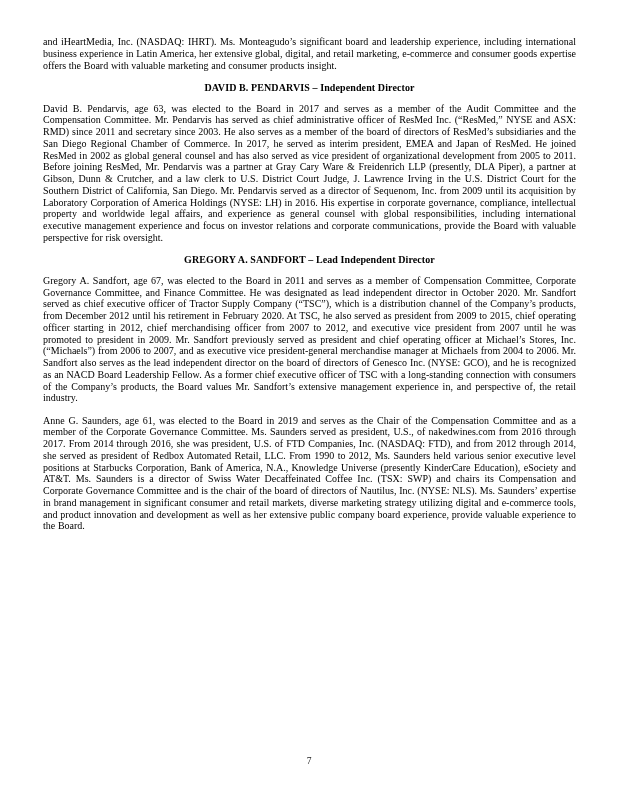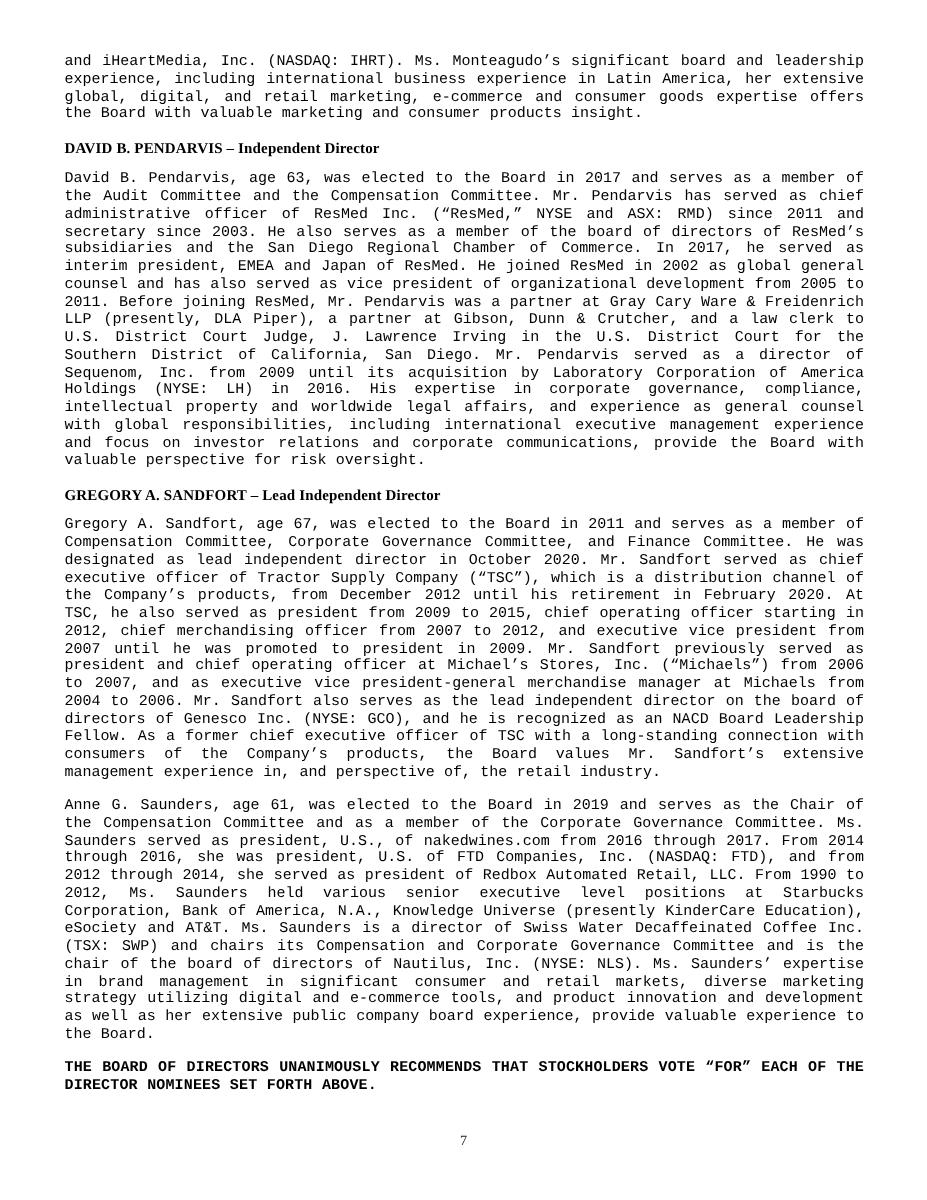--- a/index.html
+++ b/index.html
@@ -22,27 +22,26 @@
     top: 36px;
     left: 43px;
     width: 533px;
   }
   .para {
     font-size: 10px;
     line-height: 11.75px;
     text-align: justify;
     margin: 0 0 10.5px 0;
     word-spacing: 0.2px;
-    font-family: Liberation Mono, monospace;
   }
   .heading {
     font-size: 10px;
     line-height: 11.75px;
     font-weight: 700;
-    text-align: left;
+    text-align: center;
     margin: 0 0 9px 0;
     letter-spacing: 0.1px;
   }
   .bold {
     font-weight: 700;
     letter-spacing: 0.1px;
   }
   .page-number {
     position: absolute;
     bottom: 34px;
@@ -57,16 +56,15 @@
 <body>
 
 <div class="page">
   <div class="content">
     <p class="para">and iHeartMedia, Inc. (NASDAQ: IHRT). Ms. Monteagudo’s significant board and leadership experience, including international business experience in Latin America, her extensive global, digital, and retail marketing, e-commerce and consumer goods expertise offers the Board with valuable marketing and consumer products insight.</p>
     <p class="heading">DAVID B. PENDARVIS – Independent Director</p>
     <p class="para">David B. Pendarvis, age 63, was elected to the Board in 2017 and serves as a member of the Audit Committee and the Compensation Committee. Mr. Pendarvis has served as chief administrative officer of ResMed Inc. (“ResMed,” NYSE and ASX: RMD) since 2011 and secretary since 2003. He also serves as a member of the board of directors of ResMed’s subsidiaries and the San Diego Regional Chamber of Commerce. In 2017, he served as interim president, EMEA and Japan of ResMed. He joined ResMed in 2002 as global general counsel and has also served as vice president of organizational development from 2005 to 2011. Before joining ResMed, Mr. Pendarvis was a partner at Gray Cary Ware &amp; Freidenrich LLP (presently, DLA Piper), a partner at Gibson, Dunn &amp; Crutcher, and a law clerk to U.S. District Court Judge, J. Lawrence Irving in the U.S. District Court for the Southern District of California, San Diego. Mr. Pendarvis served as a director of Sequenom, Inc. from 2009 until its acquisition by Laboratory Corporation of America Holdings (NYSE: LH) in 2016. His expertise in corporate governance, compliance, intellectual property and worldwide legal affairs, and experience as general counsel with global responsibilities, including international executive management experience and focus on investor relations and corporate communications, provide the Board with valuable perspective for risk oversight.</p>
     <p class="heading">GREGORY A. SANDFORT – Lead Independent Director</p>
     <p class="para">Gregory A. Sandfort, age 67, was elected to the Board in 2011 and serves as a member of Compensation Committee, Corporate Governance Committee, and Finance Committee. He was designated as lead independent director in October 2020. Mr. Sandfort served as chief executive officer of Tractor Supply Company (“TSC”), which is a distribution channel of the Company’s products, from December 2012 until his retirement in February 2020. At TSC, he also served as president from 2009 to 2015, chief operating officer starting in 2012, chief merchandising officer from 2007 to 2012, and executive vice president from 2007 until he was promoted to president in 2009. Mr. Sandfort previously served as president and chief operating officer at Michael’s Stores, Inc. (“Michaels”) from 2006 to 2007, and as executive vice president-general merchandise manager at Michaels from 2004 to 2006. Mr. Sandfort also serves as the lead independent director on the board of directors of Genesco Inc. (NYSE: GCO), and he is recognized as an NACD Board Leadership Fellow. As a former chief executive officer of TSC with a long-standing connection with consumers of the Company’s products, the Board values Mr. Sandfort’s extensive management experience in, and perspective of, the retail industry.</p>
     <p class="para">Anne G. Saunders, age 61, was elected to the Board in 2019 and serves as the Chair of the Compensation Committee and as a member of the Corporate Governance Committee. Ms. Saunders served as president, U.S., of nakedwines.com from 2016 through 2017. From 2014 through 2016, she was president, U.S. of FTD Companies, Inc. (NASDAQ:  FTD), and from 2012 through 2014, she served as president of Redbox Automated Retail, LLC. From 1990 to 2012, Ms. Saunders held various senior executive level positions at Starbucks Corporation, Bank of America, N.A., Knowledge Universe (presently KinderCare Education), eSociety and AT&amp;T. Ms. Saunders is a director of Swiss Water Decaffeinated Coffee Inc. (TSX: SWP) and chairs its Compensation and Corporate Governance Committee and is the chair of the board of directors of Nautilus, Inc. (NYSE: NLS). Ms. Saunders’ expertise in brand management in significant consumer and retail markets, diverse marketing strategy utilizing digital and e-commerce tools, and product innovation and development as well as her extensive public company board experience, provide valuable experience to the Board.</p>
-    <p class="para bold">THE BOARD OF DIRECTORS UNANIMOUSLY RECOMMENDS THAT STOCKHOLDERS VOTE “FOR” EACH OF THE DIRECTOR NOMINEES SET FORTH ABOVE.</p>
   </div>
   <div class="page-number">7</div>
 </div>
 
 </body></html>

